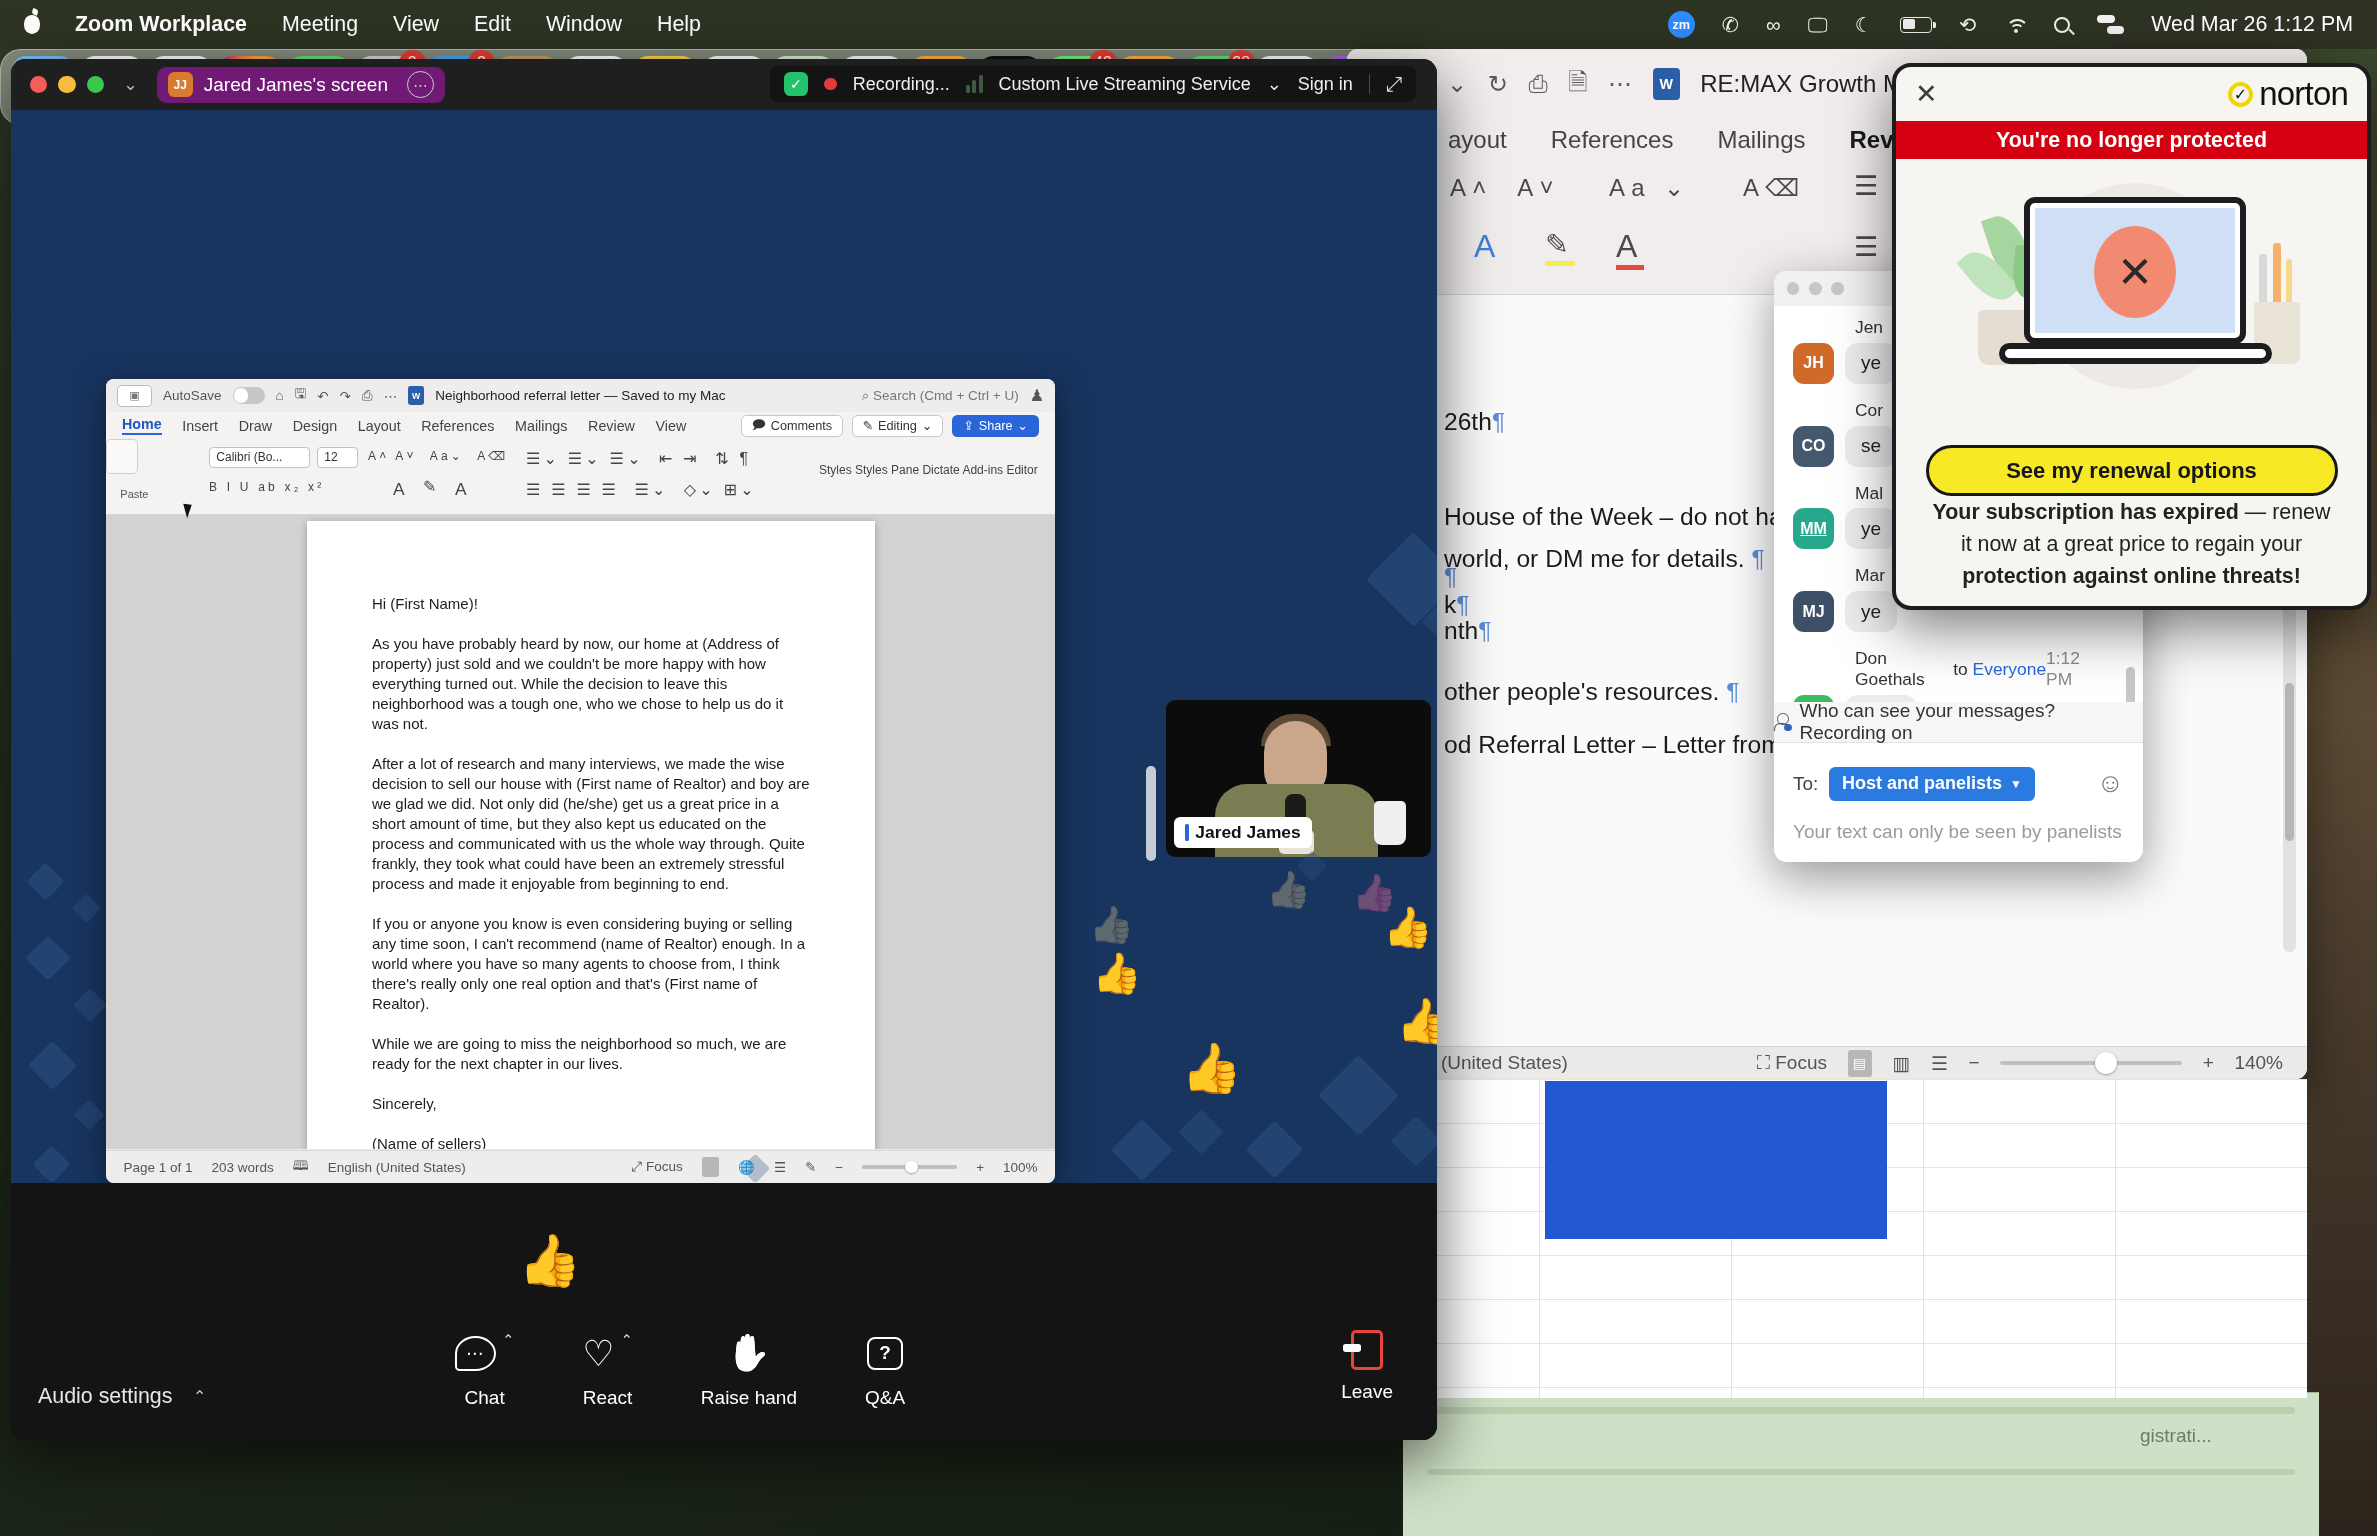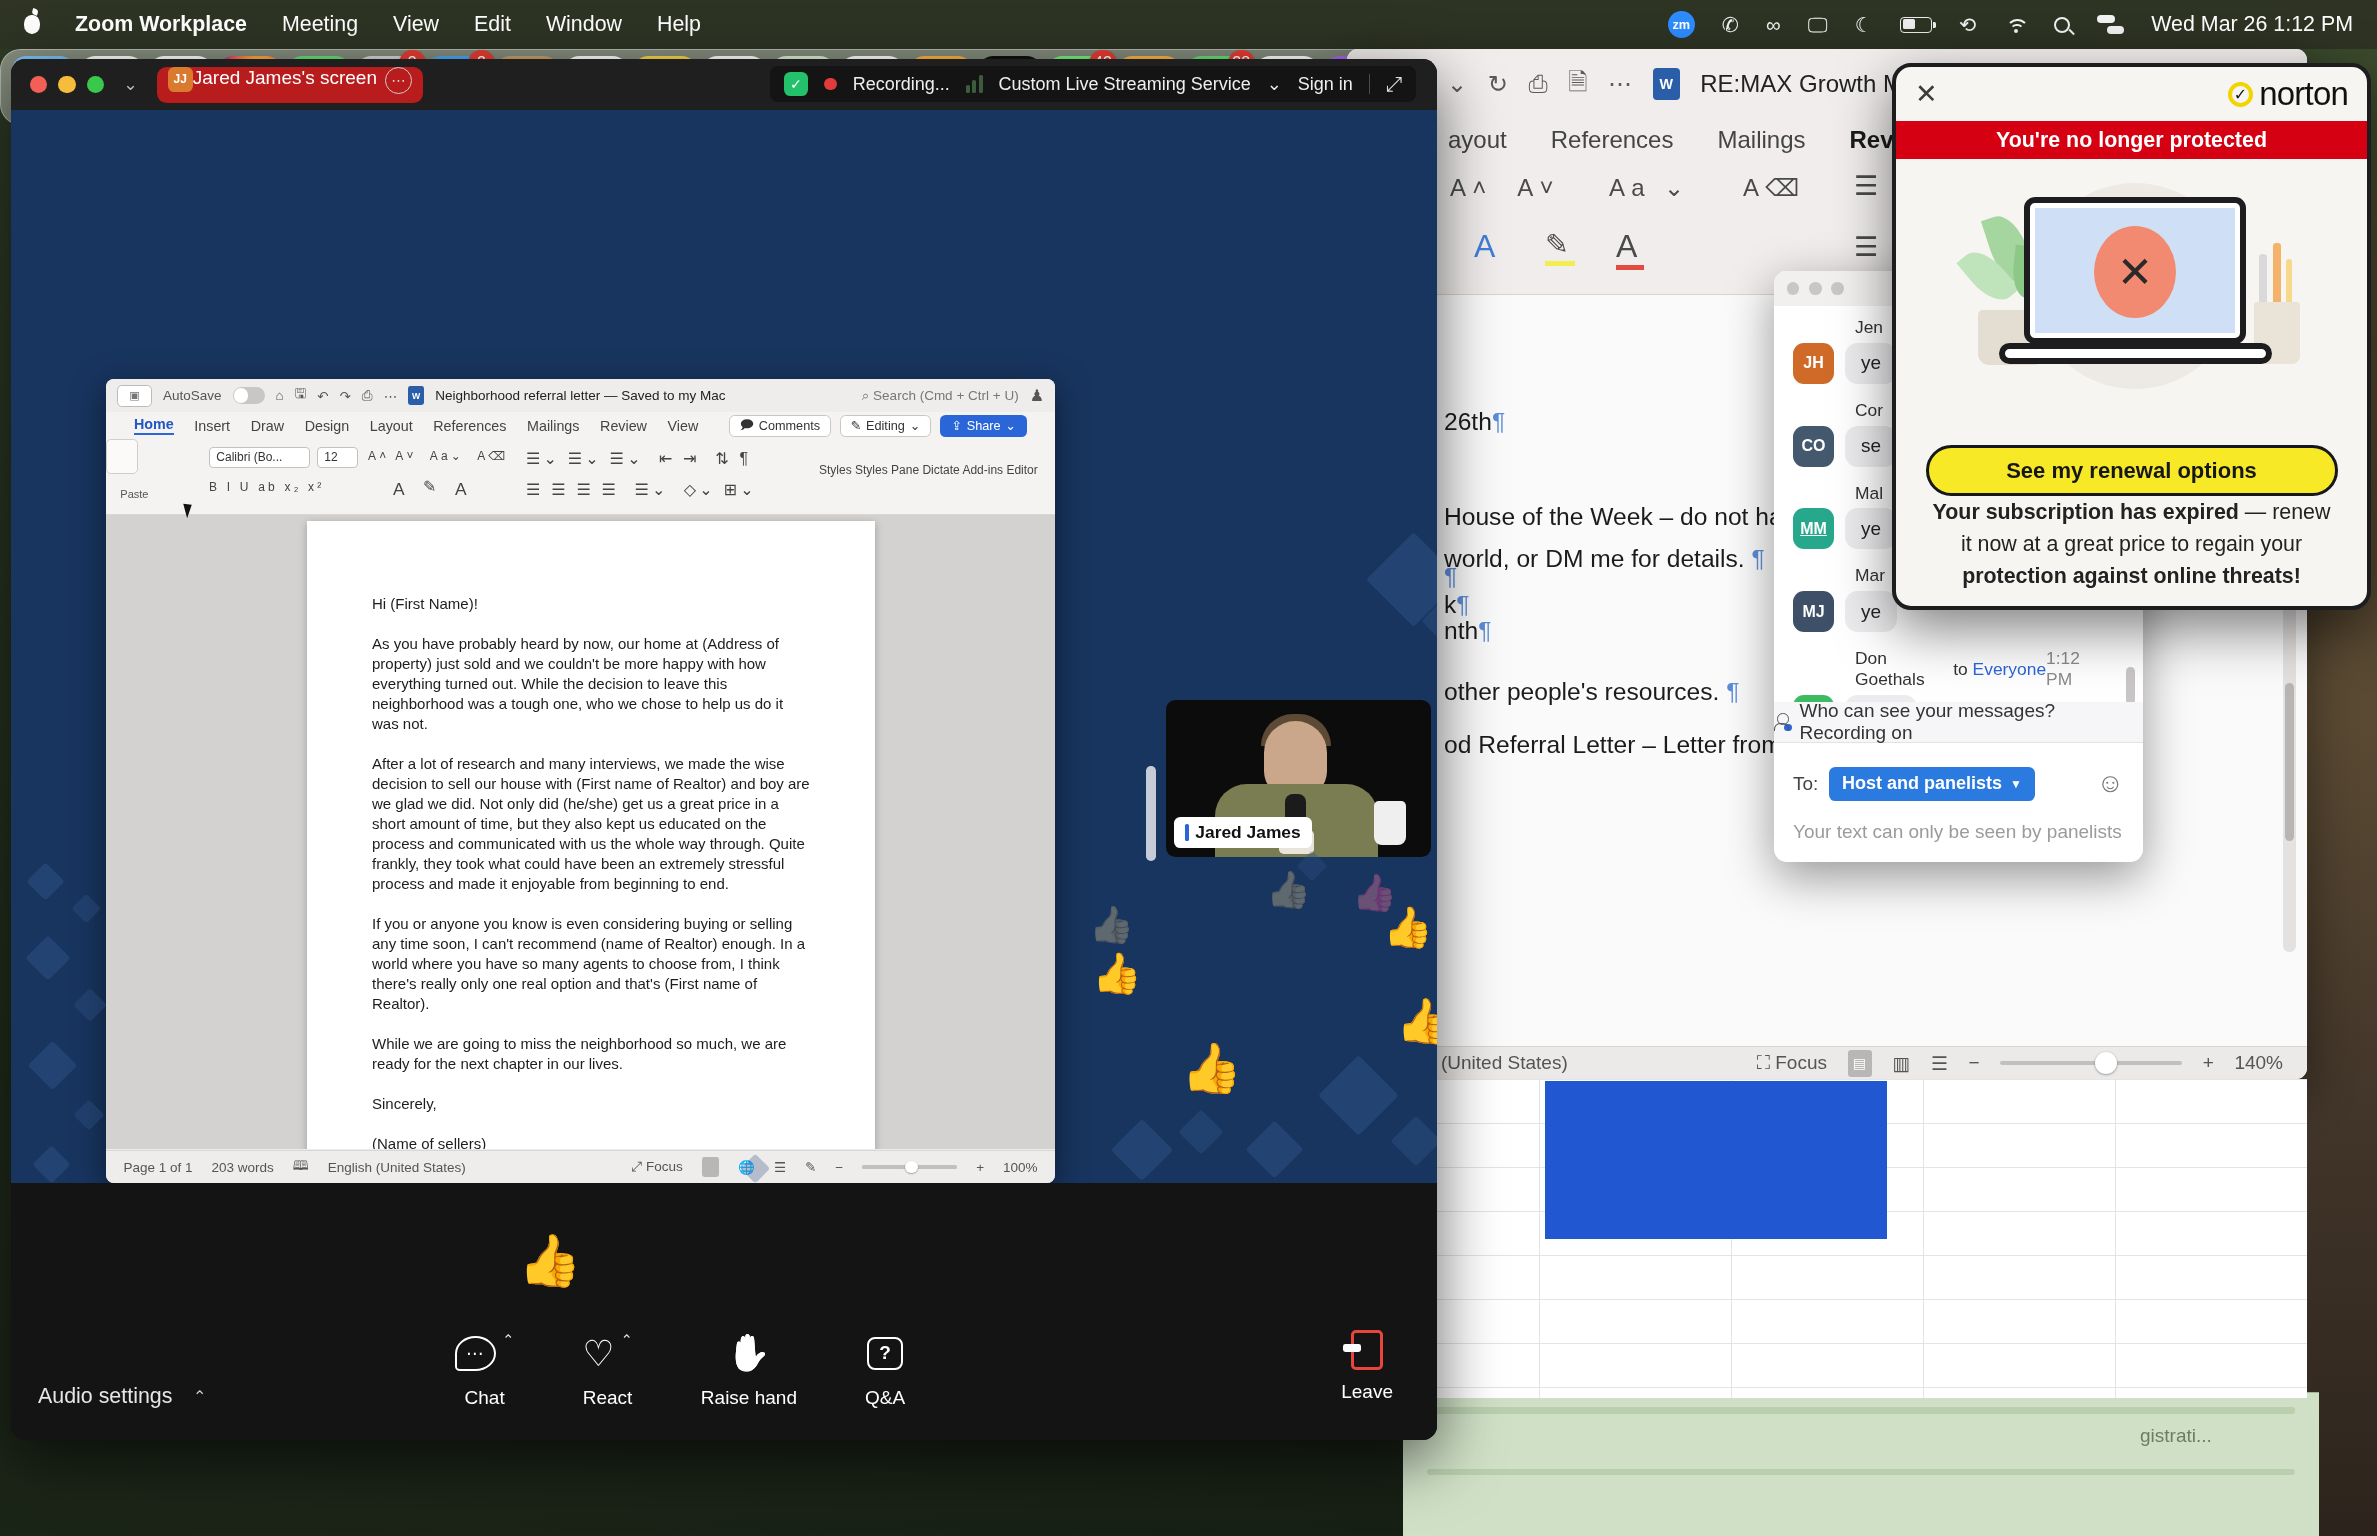--- a/index.html
+++ b/index.html
@@ -52,21 +52,21 @@
     background-size:100% 44px,192px 100%;}
   #sheet .bluebox{position:absolute;left:198px;top:1.6px;width:342px;height:158px;background:#2157d0;}
 
   
   #zoomwin{left:11px;top:59px;width:1426px;height:1381px;background:#161616;border-radius:14.3px;z-index:3;
     box-shadow:0 19px 63px rgba(0,0,0,.6);overflow:hidden;}
   #ztitle{height:51px;background:#1f1f1f;display:flex;align-items:center;padding:0 19px;position:relative;}
   .tl{width:17.4px;height:17.4px;border-radius:50%;margin-right:11px;}
   .tl.r{background:#f35f57;} .tl.y{background:#f6bd3b;} .tl.g{background:#39c84b;}
   #ztitle .chev{color:#bbb;font-size:17.4px;margin:0 19px 0 8px;}
-  #zpill{display:flex;background:#b91c1c;border-radius:9.5px;height:36px;padding:0 11px;}
+  #zpill{display:flex;align-items:center;gap:11px;background:#701a75;border-radius:9.5px;height:36px;padding:0 11px;}
   #zpill .jj{width:25px;height:25px;border-radius:6.3px;background:#d97a2e;color:#fff;font-size:12px;font-weight:bold;
     display:flex;align-items:center;justify-content:center;}
   #zpill .t{color:#fff;font-size:19px;}
   #zpill .dots{width:27px;height:27px;border:1.6px solid #ccc;border-radius:50%;color:#ddd;font-size:14.3px;
     display:flex;align-items:center;justify-content:center;margin-left:8px;}
   #zright{position:absolute;right:20.6px;top:7.1px;height:36px;background:#141414;border-radius:8px;
     display:flex;align-items:center;gap:16px;padding:0 14.3px;color:#eee;font-size:18px;}
   #zright .shield{width:24px;height:24px;background:#23c16b;border-radius:6.3px;color:#fff;font-size:14.3px;
     display:flex;align-items:center;justify-content:center;}
   #zright .rec{width:12.7px;height:12.7px;border-radius:50%;background:#e23b3b;}
@@ -85,21 +85,21 @@
   #sdoc{position:absolute;left:95px;top:269px;width:949px;height:804px;background:#ececec;border-radius:8px;overflow:hidden;
     box-shadow:0 8px 32px rgba(0,0,0,.5);}
   #sdoc .trow{height:33px;background:#efedec;display:flex;align-items:center;gap:11px;padding:0 11px;font-size:13.5px;color:#555;}
   #sdoc .winbtn{width:35px;height:22px;border:0.8px solid #bbb;border-radius:4.8px;background:#fff;display:flex;align-items:center;justify-content:center;font-size:11px;color:#777;}
   #sdoc .toggle{width:32px;height:17.4px;border-radius:8.7px;background:#c9c7c5;position:relative;}
   #sdoc .toggle i{position:absolute;left:1.6px;top:1.6px;width:14.3px;height:14.3px;border-radius:50%;background:#fff;}
   #sdoc .wicon2{width:16px;height:19px;background:#2b5ea8;border-radius:2.4px;color:#fff;font-size:8.7px;font-weight:bold;display:flex;align-items:center;justify-content:center;}
   #sdoc .ttl{color:#222;white-space:nowrap;}
   #sdoc .srch{margin-left:auto;color:#777;}
   #sdoc .trow .mic{font-size:16px;}
-  #stabs{height:27px;background:#f5f3f2;display:flex;align-items:center;gap:20.6px;padding:0 28px;font-size:14.3px;color:#444;position:relative;text-align:right;}
+  #stabs{height:27px;background:#f5f3f2;display:flex;align-items:center;gap:20.6px;padding:0 16px;font-size:14.3px;color:#444;position:relative;text-align:right;}
   .stab.active{color:#1f57c3;font-weight:bold;border-bottom:2.4px solid #2b66d9;padding-bottom:1.6px;}
   #stabs .rgt{margin-left:auto;display:flex;gap:9.5px;align-items:center;}
   .btn-com,.btn-edit{border:0.8px solid #c9c7c5;background:#fff;border-radius:5.5px;height:22px;padding:0 9.5px;font-size:12.7px;color:#333;display:flex;align-items:center;gap:4.8px;}
   .btn-share{background:#2b66d9;color:#fff;border-radius:5.5px;height:22px;padding:0 11px;font-size:12.7px;display:flex;align-items:center;gap:4.8px;}
   #sribbon{height:76px;background:#f5f3f2;border-bottom:0.8px solid #d9d7d5;position:relative;font-size:12px;color:#444;}
   #sribbon .fontbox,#sribbon .sizebox{position:absolute;top:8px;height:20.6px;border:0.8px solid #c4c2c0;background:#fff;border-radius:4px;
     display:flex;align-items:center;padding:0 6.3px;font-size:12px;color:#333;}
   #sribbon .fontbox{left:103px;width:101px;} #sribbon .sizebox{left:211px;width:41px;}
   #sribbon .gl{position:absolute;letter-spacing:3.2px;}
   #sribbon .lbl{position:absolute;font-size:11px;color:#555;text-align:center;}

